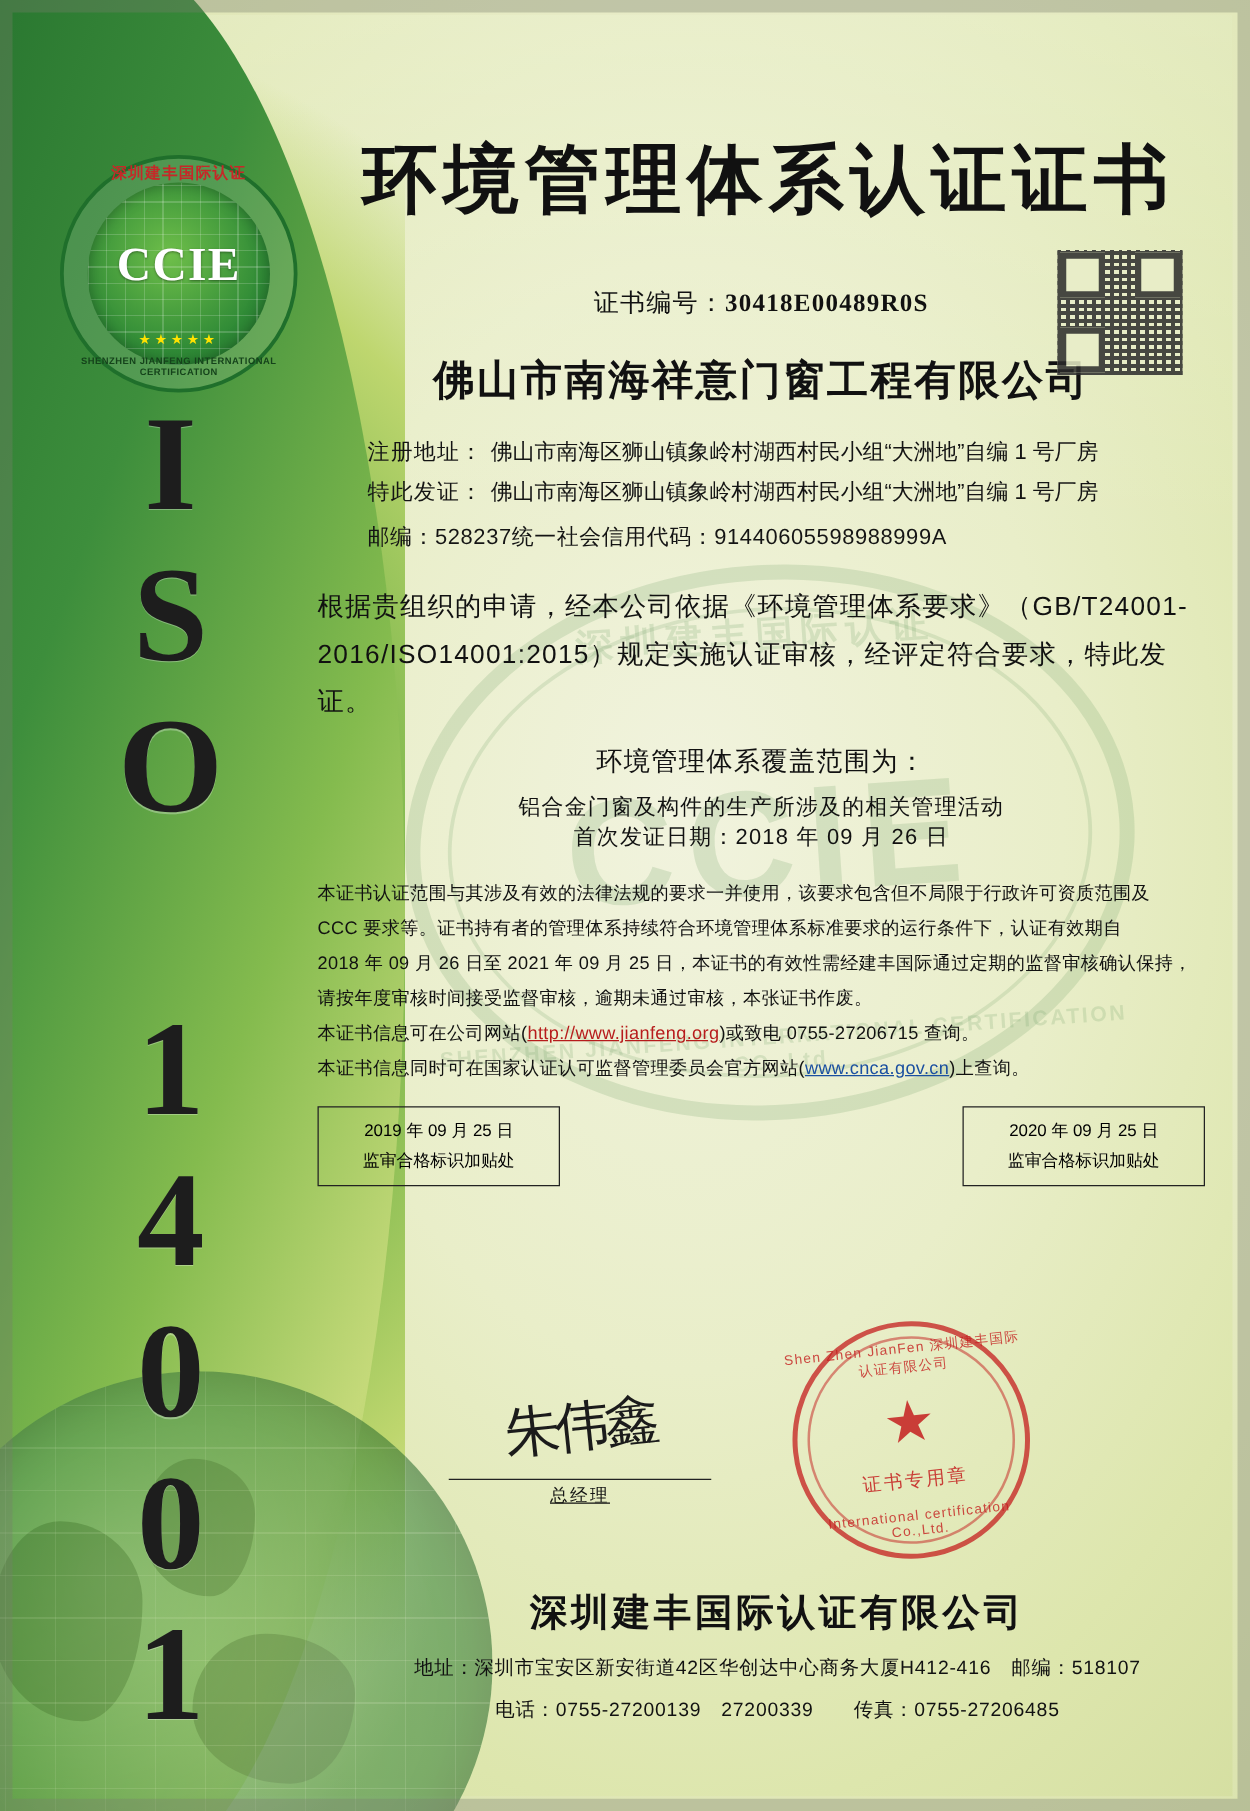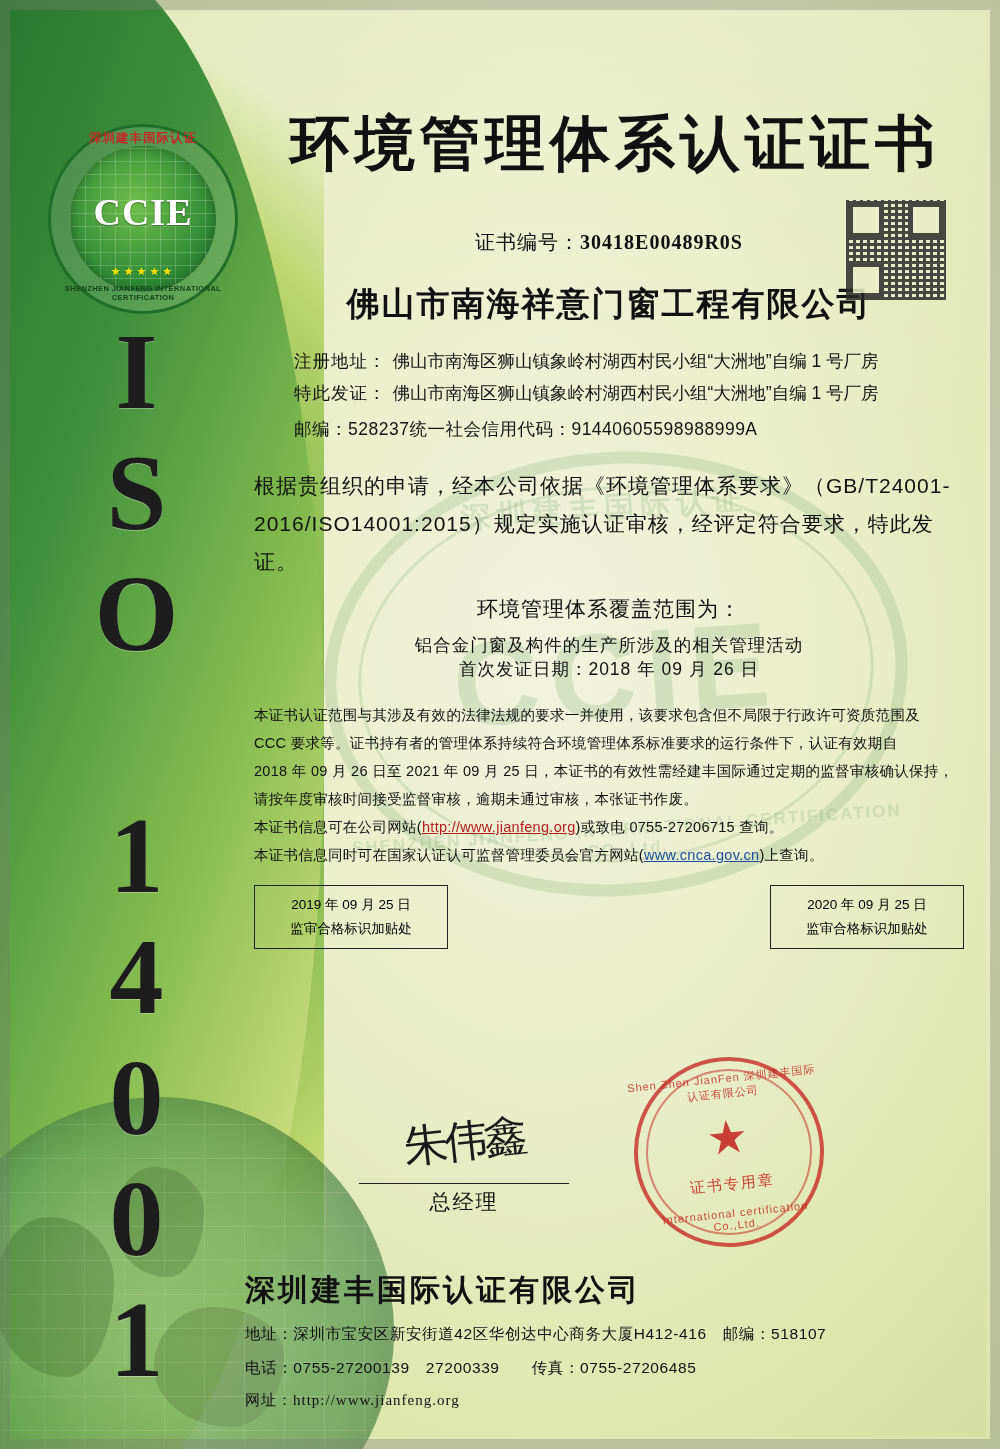--- a/index.html
+++ b/index.html
@@ -118,33 +118,33 @@
   .fineprint a{color:#1a4fa0;text-decoration:underline;}
   .fineprint .red{color:#b71c1c;text-decoration:underline;}
 
   .stamp-boxes{margin-top:16px;display:flex;justify-content:space-between;}
   .stamp-box{border:1.5px solid #222;width:180px;padding:7px 6px;text-align:center;font-size:13.5px;line-height:24px;}
 
   
   .sig-wrap{position:absolute;left:300px;top:1100px;width:300px;text-align:center;}
   .sig{font-family:"Liberation Serif",serif;font-size:44px;color:#1b1b1b;transform:rotate(-6deg);letter-spacing:-4px;}
   .sig-line{margin:12px auto 4px;width:210px;border-top:1.5px solid #222;}
-  .sig-label{font-size:21px;color:#111;letter-spacing:2px;}
+  .sig-label{font-size:14px;color:#111;letter-spacing:2px;text-decoration:underline;}
 
   
   .redstamp{position:absolute;left:620px;top:1045px;width:190px;height:190px;transform:rotate(-6deg);}
   .redstamp .ring{position:absolute;inset:0;border-radius:50%;border:4px solid rgba(196,30,30,.75);}
   .redstamp .ring2{position:absolute;inset:12px;border-radius:50%;border:2px solid rgba(196,30,30,.5);}
   .redstamp .star{position:absolute;left:50%;top:42%;transform:translate(-50%,-50%);color:rgba(196,30,30,.85);font-size:46px;line-height:1;}
   .redstamp .cn{position:absolute;left:0;right:0;top:62%;text-align:center;color:rgba(196,30,30,.85);font-size:15px;letter-spacing:2px;}
   .redstamp .arc{position:absolute;left:0;right:0;top:14px;text-align:center;color:rgba(196,30,30,.8);font-size:11px;letter-spacing:1px;}
   .redstamp .arc2{position:absolute;left:0;right:0;bottom:16px;text-align:center;color:rgba(196,30,30,.8);font-size:11px;letter-spacing:1px;}
 
   
-  .footer{position:absolute;left:231px;top:1258px;width:720px;}
+  .footer{position:absolute;left:248px;top:1258px;width:720px;text-align:center;}
   .footer .issuer{font-family:"Liberation Serif",serif;font-size:30px;font-weight:bold;color:#111;letter-spacing:3px;}
   .footer .fline{margin-top:13px;font-size:15.5px;color:#111;letter-spacing:.6px;}
   .footer .web{margin-top:12px;font-family:"Liberation Serif",serif;font-size:15px;letter-spacing:1px;color:#111;}
 </style>
 </head>
 <body>
 
 <div class="page">
   <div class="paper">
 
@@ -252,18 +252,17 @@
       <div class="arc">Shen Zhen JianFen 深圳建丰国际认证有限公司</div>
       <div class="star">★</div>
       <div class="cn">证书专用章</div>
       <div class="arc2">International certification Co.,Ltd.</div>
     </div>
 
     <div class="footer">
       <div class="issuer">深圳建丰国际认证有限公司</div>
       <div class="fline">地址：深圳市宝安区新安街道42区华创达中心商务大厦H412-416　邮编：518107</div>
       <div class="fline">电话：0755-27200139　27200339　　传真：0755-27206485</div>
-      <div class="web">网址：http://www.jianfeng.org</div>
     </div>
 
   </div>
   <div class="scan-edge"></div>
 </div>
 
 </body></html>

